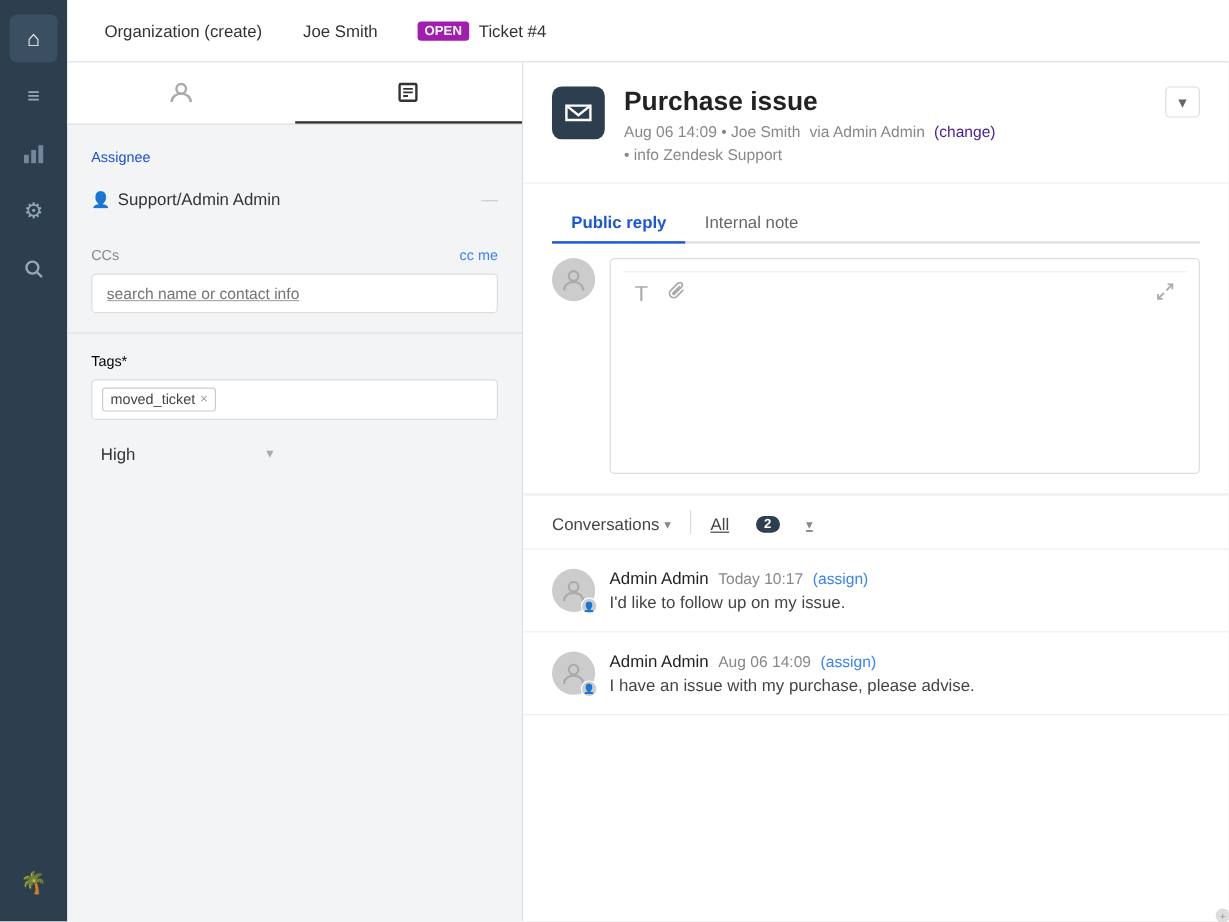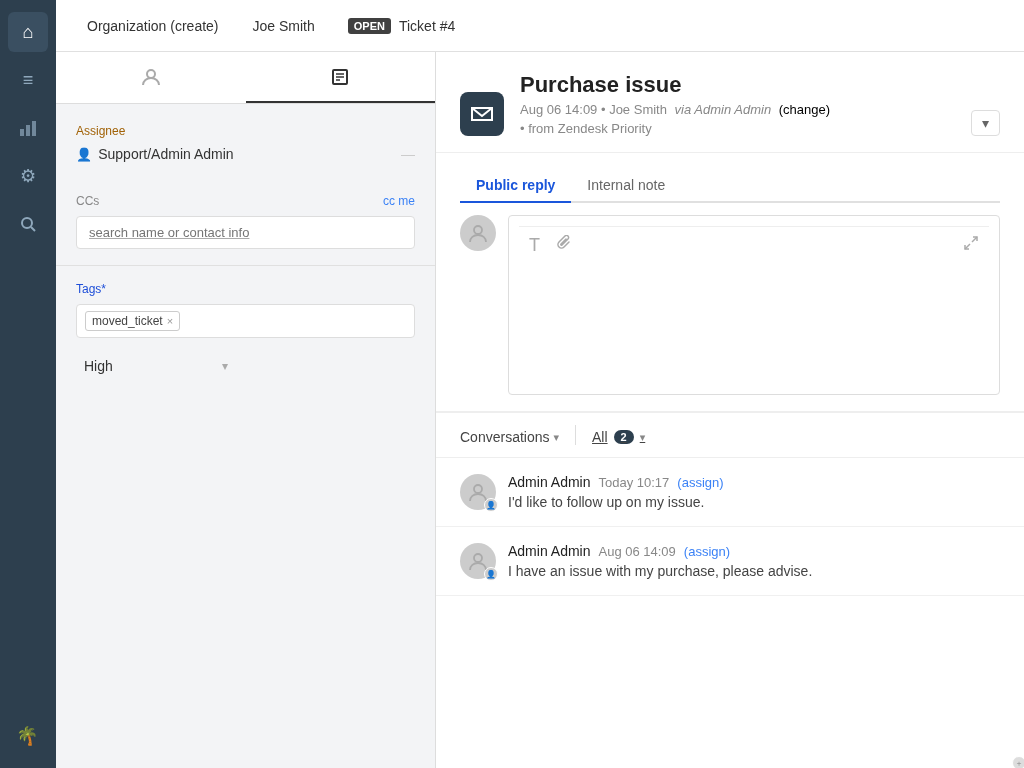--- a/index.html
+++ b/index.html
@@ -46,21 +46,21 @@
     }
     .breadcrumb-item {
       padding: 6px 14px;
       border-radius: 4px;
       font-size: 14px;
       color: #333;
       cursor: pointer;
       border: 1px solid transparent;
     }
     .open-badge {
-      background: #404040;
+      background: #a21caf;
       color: #fff;
       font-size: 11px;
       font-weight: 700;
       padding: 2px 6px;
       border-radius: 3px;
       margin-right: 4px;
     }
     .ticket-item {
       display: flex;
       align-items: center;
@@ -111,22 +111,22 @@
     }
 
     .panel-section {
       padding: 20px 20px 0;
     }
     .panel-section + .panel-section {
       padding-top: 16px;
     }
     .panel-label {
       font-size: 12px;
-      color: #a16207;
-      margin-bottom: 8px;
+      color: #1d4ed8;
+      margin-bottom: 20px;
     }
     .assignee-row {
       display: flex;
       align-items: center;
       justify-content: space-between;
     }
     .assignee-name {
       display: flex;
       align-items: center;
       gap: 6px;
@@ -152,21 +152,21 @@
       font-size: 13px;
       color: #aaa;
       background: #fff;
       outline: none;
       text-decoration: underline;
     }
 
     .divider { height: 1px; background: #e0e0e0; margin: 16px 0 0; }
 
     .tags-section { padding: 16px 20px 0; }
-    .tags-label { font-size: 12px; color: #1d4ed8; margin-bottom: 8px; }
+    .tags-label { font-size: 12px; color: #000000; margin-bottom: 8px; }
     .tags-box {
       border: 1px solid #ddd;
       border-radius: 4px;
       padding: 6px 8px;
       display: flex;
       align-items: center;
       flex-wrap: wrap;
       gap: 4px;
       background: #fff;
     }
@@ -206,21 +206,21 @@
       display: flex;
       flex-direction: column;
       overflow: hidden;
     }
 
     
     .ticket-header {
       padding: 20px 24px 16px;
       border-bottom: 1px solid #eee;
       display: flex;
-      align-items: flex-end;
+      align-items: flex-start;
       gap: 16px;
     }
     .ticket-avatar {
       width: 44px; height: 44px;
       background: #2d3f4e;
       border-radius: 8px;
       display: flex; align-items: center; justify-content: center;
       color: #fff;
       font-size: 20px;
       flex-shrink: 0;
@@ -305,21 +305,21 @@
       align-items: flex-end;
       gap: 16px;
     }
     .conv-btn {
       display: flex; align-items: center; gap: 4px;
       font-size: 14px; color: #444; cursor: pointer;
     }
     .conv-arrow { font-size: 11px; color: #888; }
     .conv-divider { width: 1px; height: 20px; background: #ddd; }
     .all-btn {
-      display: flex; align-items: center; gap: 6px;
+      display: flex; align-items: center; gap: 22px;
       font-size: 14px; color: #444; cursor: pointer; text-decoration: underline;
     }
     .count-badge {
       background: #2d3f4e;
       color: #fff;
       border-radius: 10px;
       font-size: 11px;
       font-weight: 600;
       padding: 1px 7px;
     }
@@ -467,24 +467,24 @@
             <path d="M4 8h20v12H4z" fill="none" stroke="white" stroke-width="2"></path>
             <path d="M4 8l10 8 10-8" stroke="white" stroke-width="2"></path>
           </svg>
         </div>
         <div class="ticket-info">
           <div class="ticket-title">Purchase issue</div>
           <div class="ticket-meta">
             <span>Aug 06 14:09</span>
             •
             <span>Joe Smith</span>
-            <span style="margin-left:4px;font-style:italic;">via Admin Admin</span>
-            <span class="change-link" style="margin-left:4px;color:#000000;margin-top:23px;">(change)</span>
-          </div>
-          <div class="ticket-meta">• from Zendesk Priority</div>
+            <span style="margin-left:4px;">via Admin Admin</span>
+            <span class="change-link" style="margin-left:4px;color:#4c1d95;margin-top:23px;">(change)</span>
+          </div>
+          <div class="ticket-meta">• info Zendesk Support</div>
         </div>
         <div class="ticket-dropdown">
           <span>▾</span>
         </div>
       </div>
 
       <div class="reply-area">
         <div class="reply-tabs">
           <div class="reply-tab active">Public reply</div>
           <div class="reply-tab">Internal note</div>

